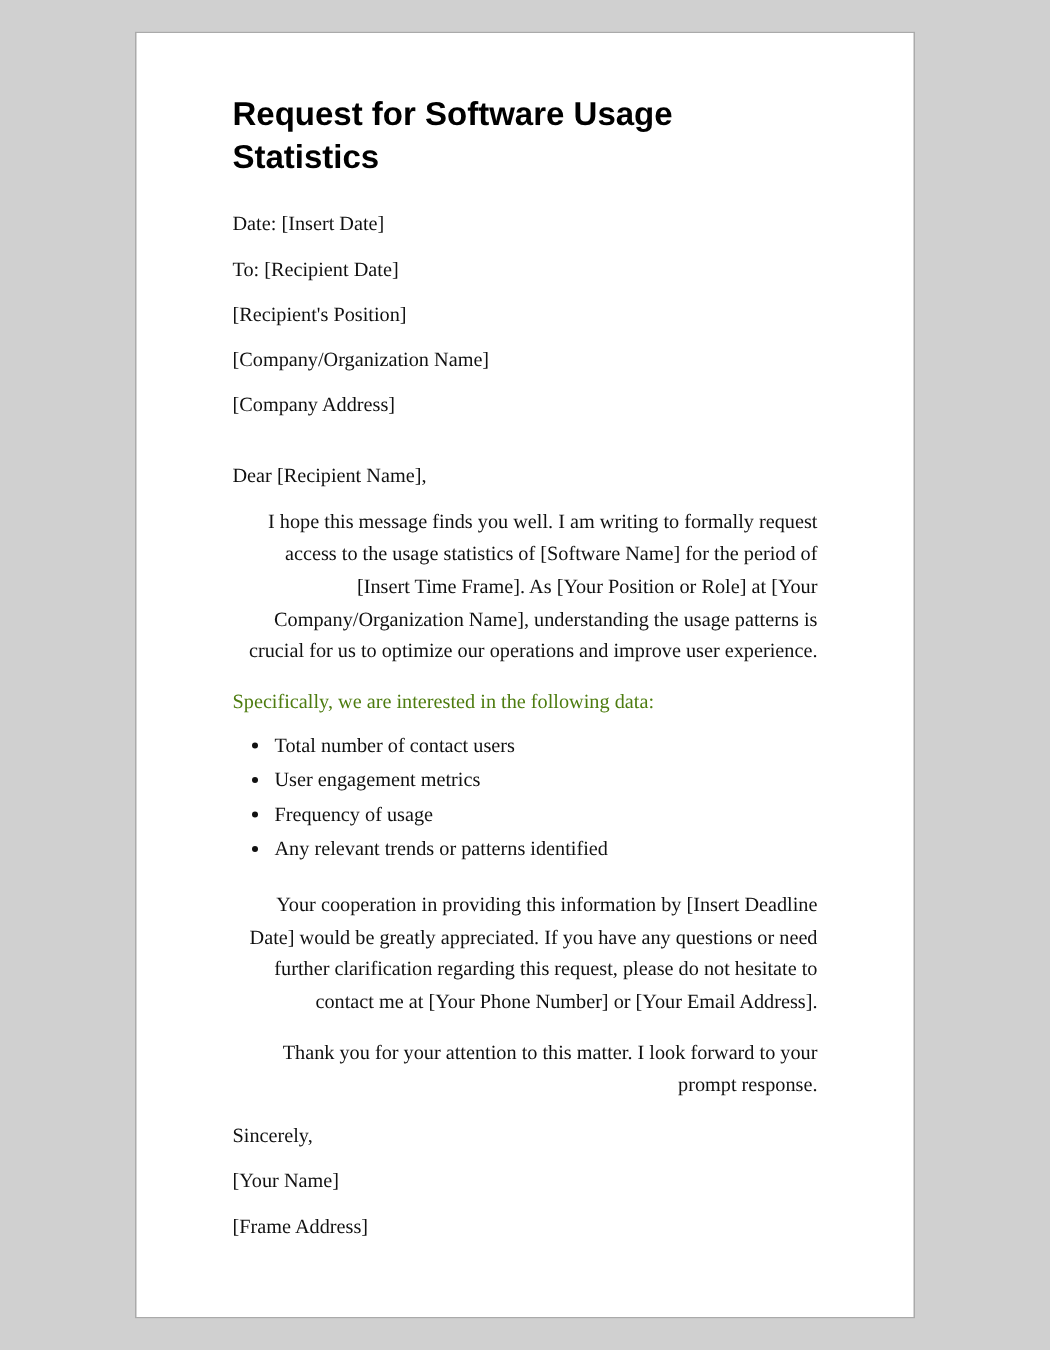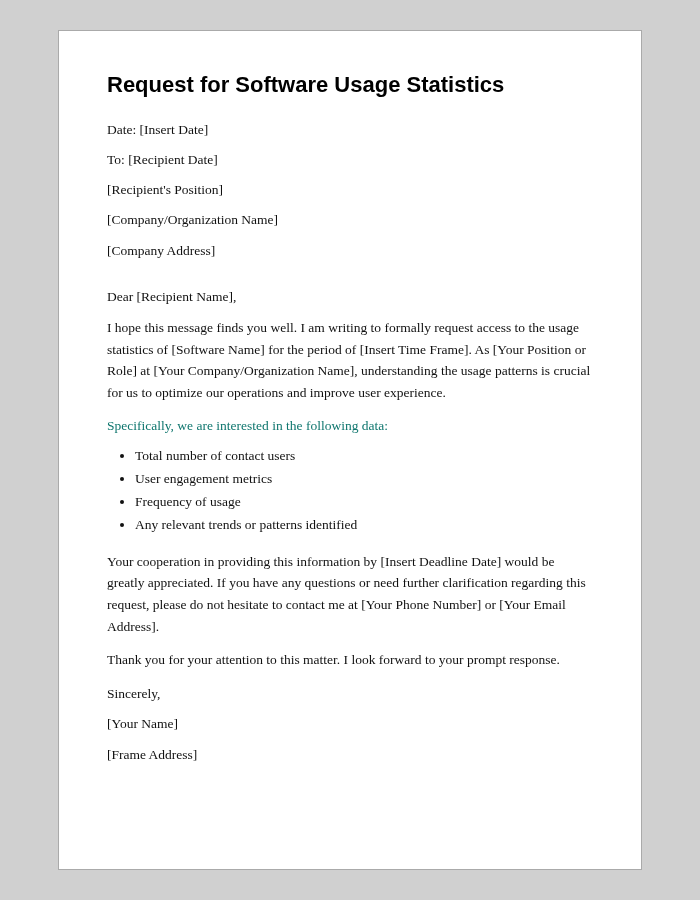--- a/index.html
+++ b/index.html
@@ -12,25 +12,25 @@
       width: 700px;
       height: 900px;
       background-color: #d0d0d0;
       display: flex;
       align-items: center;
       justify-content: center;
       font-family: Georgia, 'Times New Roman', Times, serif;
     }
 
     .document-container {
-      width: 584px;
+      width: 520px;
       min-height: 840px;
       background-color: #ffffff;
       border: 1px solid #aaaaaa;
-      padding: 40px 48px;
+      padding: 40px 64px;
       display: flex;
       flex-direction: column;
       gap: 0;
     }
 
     .doc-title {
       font-size: 22px;
       font-weight: bold;
       margin-bottom: 20px;
       line-height: 1.3;
@@ -50,28 +50,28 @@
       margin-top: 16px;
       line-height: 1.5;
       color: #111;
     }
 
     .doc-paragraph {
       font-size: 13.5px;
       margin-bottom: 12px;
       line-height: 1.6;
       color: #111;
-      text-align: left;
+      text-align: right;
     }
 
     .doc-list-intro {
       font-size: 13.5px;
       margin-bottom: 8px;
       line-height: 1.6;
-      color: #0f766e;
+      color: #4d7c0f;
     }
 
     .doc-list {
       margin-left: 28px;
       margin-bottom: 14px;
       list-style-type: disc;
     }
 
     .doc-list li {
       font-size: 13.5px;

